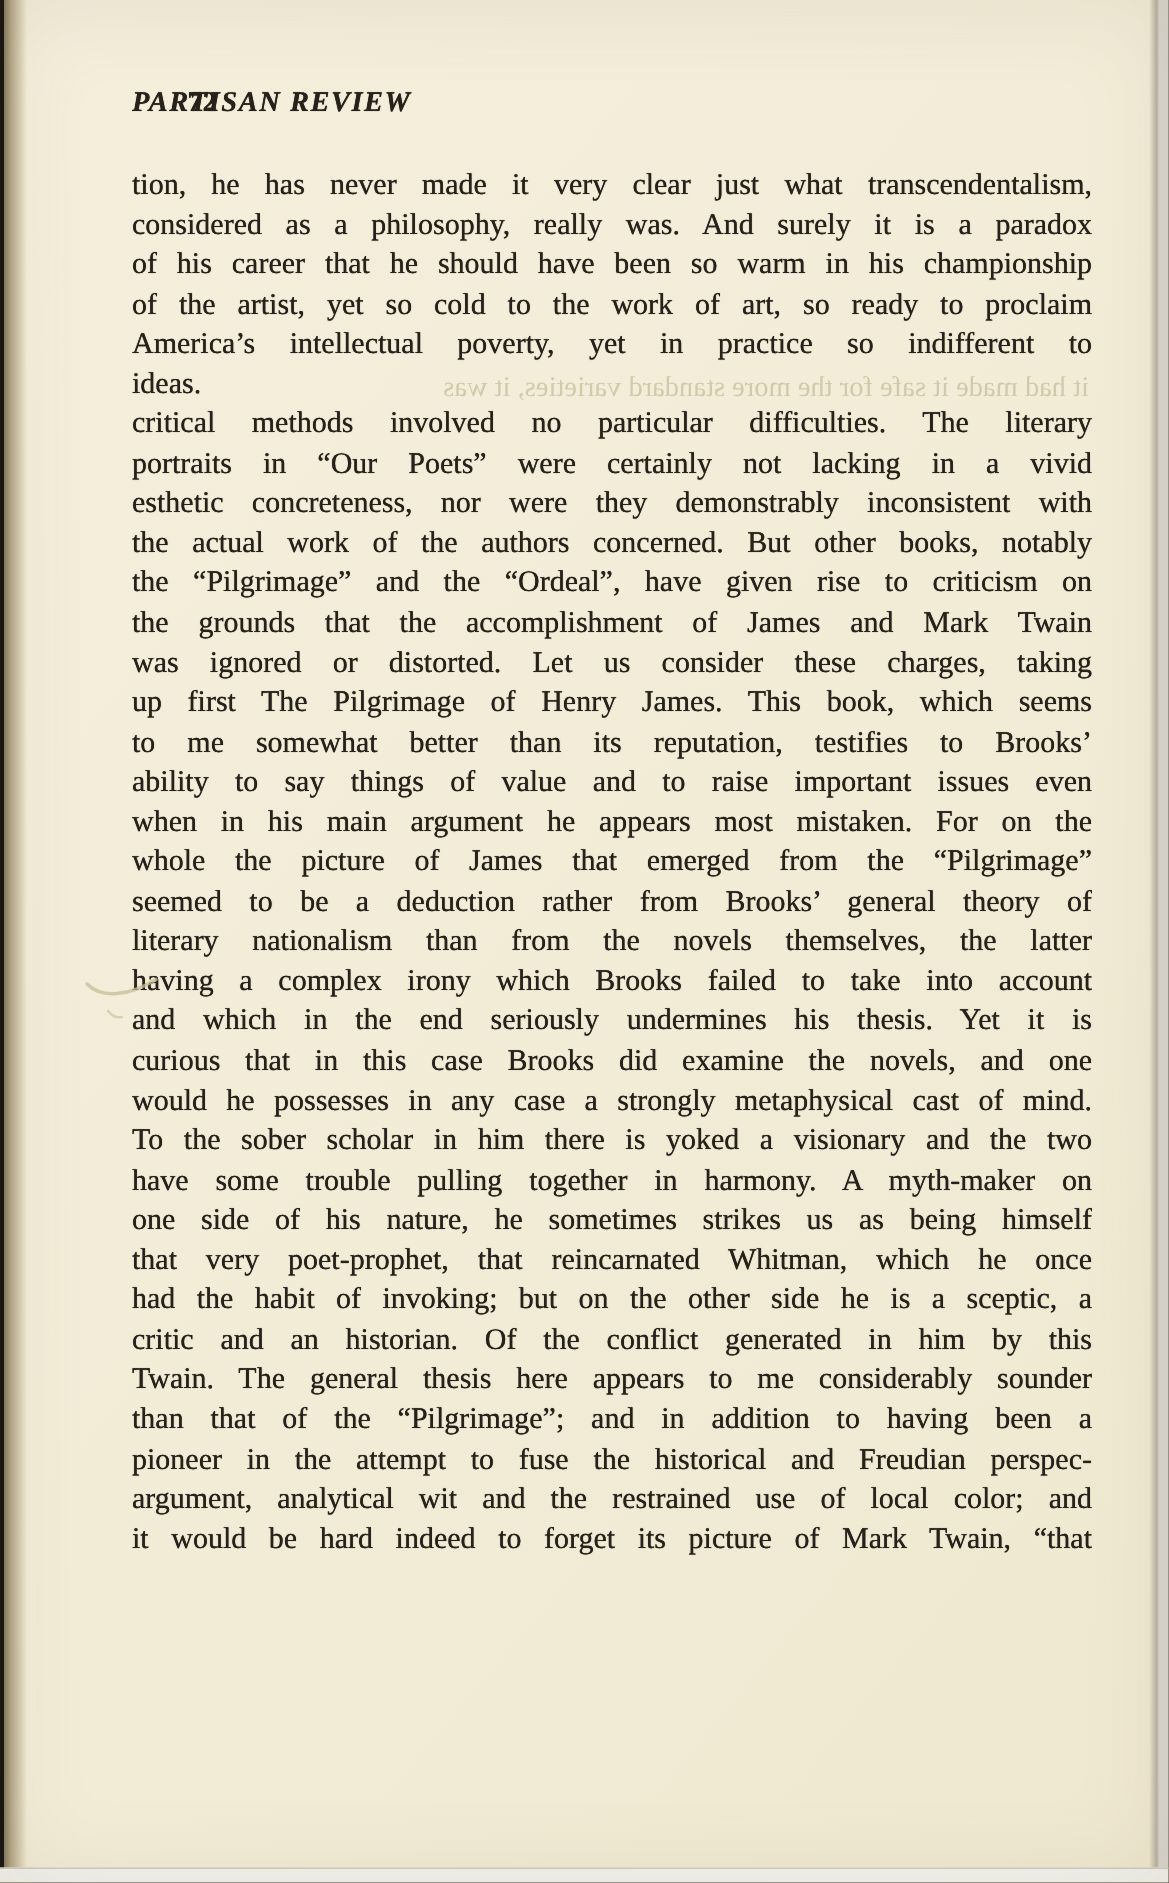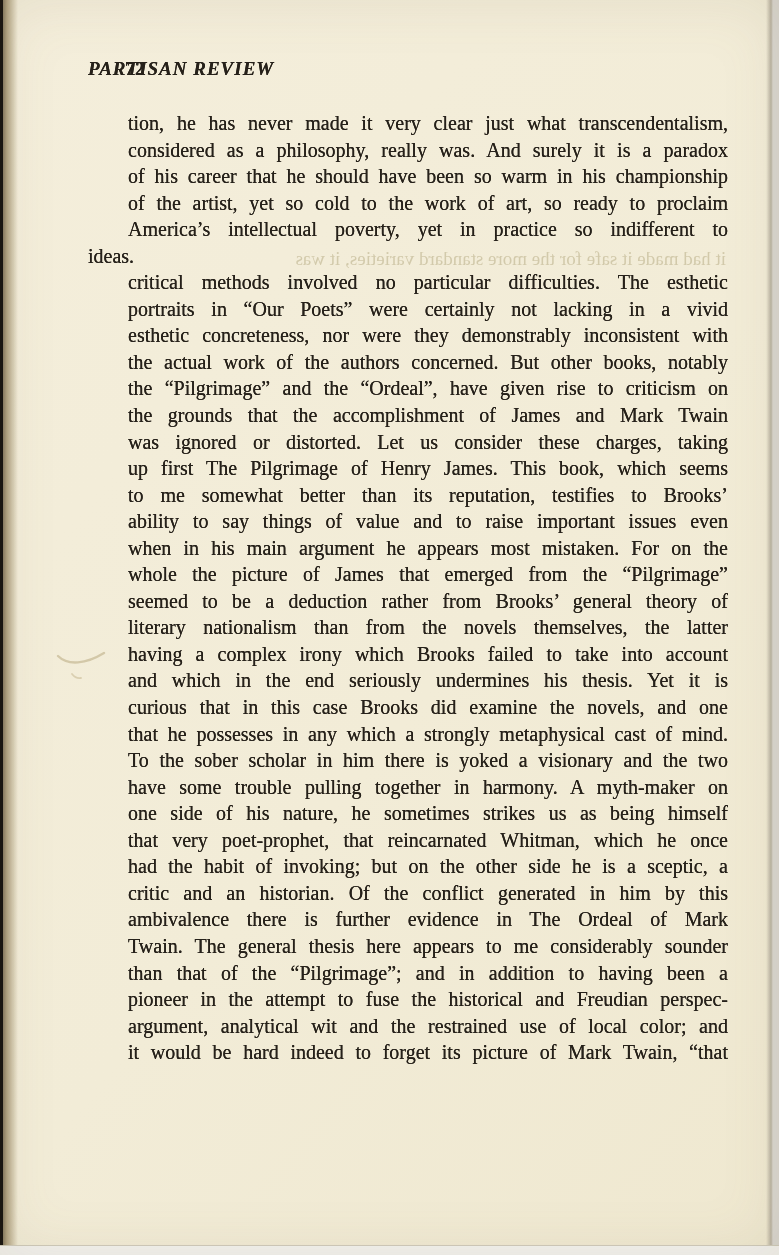--- a/index.html
+++ b/index.html
@@ -26,21 +26,21 @@
   .header{position:absolute;left:88px;top:56px;width:640px;height:26px;font-size:19px;line-height:26px;}
   .page-num{position:absolute;left:37px;top:0;font-weight:700;letter-spacing:.5px;
     text-shadow:0 0 .5px currentColor;}
   .running-head{display:block;text-align:left;font-weight:700;font-style:italic;
     letter-spacing:1px;text-shadow:0 0 .5px currentColor;}
 
   
   .text-block{position:absolute;left:88px;top:110px;width:640px;font-size:20px;}
   .line{height:26.55px;line-height:26.55px;overflow:hidden;text-align:left;
     text-shadow:0 0 .5px currentColor;}
-  .line.j{text-align:justify;text-align-last:justify;margin-left:40px;}
+  .line.j{text-align:justify;text-align-last:justify;}
   .line.indent{text-indent:30px;}
   .it{}
 
   
   .ghost{position:absolute;top:246px;left:166px;width:560px;height:26px;
     font-size:19px;line-height:26px;color:#b3a87f;opacity:.5;
     transform:scaleX(-1);pointer-events:none;white-space:nowrap;overflow:hidden;}
 
   
   .pencil{position:absolute;left:50px;top:628px;opacity:.75;pointer-events:none;}
@@ -60,45 +60,44 @@
 
   <div class="ghost">it had made it safe for the more standard varieties, it was</div>
 
   <div class="text-block">
       <div class="line j"><span>tion, he has never made it very clear just what transcendentalism,</span></div>
       <div class="line j"><span>considered as a philosophy, really was. And surely it is a paradox</span></div>
       <div class="line j"><span>of his career that he should have been so warm in his championship</span></div>
       <div class="line j"><span>of the artist, yet so cold to the work of art, so ready to proclaim</span></div>
       <div class="line j"><span>America’s intellectual poverty, yet in practice so indifferent to</span></div>
       <div class="line"><span>ideas.</span></div>
-      <div class="line j"><span>critical methods involved no particular difficulties. The esthetic</span></div>
+      <div class="line j"><span>critical methods involved no particular difficulties. The literary</span></div>
       <div class="line j"><span>portraits in “Our Poets” were certainly not lacking in a vivid</span></div>
       <div class="line j"><span>esthetic concreteness, nor were they demonstrably inconsistent with</span></div>
       <div class="line j"><span>the actual work of the authors concerned. But other books, notably</span></div>
       <div class="line j"><span>the “Pilgrimage” and the “Ordeal”, have given rise to criticism on</span></div>
       <div class="line j"><span>the grounds that the accomplishment of James and Mark Twain</span></div>
       <div class="line j"><span>was ignored or distorted. Let us consider these charges, taking</span></div>
       <div class="line j"><span>up first </span><span class="it">The Pilgrimage of Henry James</span><span>. This book, which seems</span></div>
       <div class="line j"><span>to me somewhat better than its reputation, testifies to Brooks’</span></div>
       <div class="line j"><span>ability to say things of value and to raise important issues even</span></div>
       <div class="line j"><span>when in his main argument he appears most mistaken. For on the</span></div>
       <div class="line j"><span>whole the picture of James that emerged from the “Pilgrimage”</span></div>
       <div class="line j"><span>seemed to be a deduction rather from Brooks’ general theory of</span></div>
       <div class="line j"><span>literary nationalism than from the novels themselves, the latter</span></div>
       <div class="line j"><span>having a complex irony which Brooks failed to take into account</span></div>
       <div class="line j"><span>and which in the end seriously undermines his thesis. Yet it is</span></div>
       <div class="line j"><span>curious that in this case Brooks </span><span class="it">did</span><span> examine the novels, and one</span></div>
-      <div class="line j"><span>that he possesses in any which a strongly metaphysical cast of mind.</span></div>
+      <div class="line j"><span>would he possesses in any case a strongly metaphysical cast of mind.</span></div>
       <div class="line j"><span>To the sober scholar in him there is yoked a visionary and the two</span></div>
       <div class="line j"><span>have some trouble pulling together in harmony. A myth-maker on</span></div>
       <div class="line j"><span>one side of his nature, he sometimes strikes us as being himself</span></div>
       <div class="line j"><span>that very poet-prophet, that reincarnated Whitman, which he once</span></div>
       <div class="line j"><span>had the habit of invoking; but on the other side he is a sceptic, a</span></div>
       <div class="line j"><span>critic and an historian. Of the conflict generated in him by this</span></div>
-      <div class="line j"><span>ambivalence there is further evidence in </span><span class="it">The Ordeal of Mark</span></div>
       <div class="line j"><span class="it">Twain</span><span>. The general thesis here appears to me considerably sounder</span></div>
       <div class="line j"><span>than that of the “Pilgrimage”; and in addition to having been a</span></div>
       <div class="line j"><span>pioneer in the attempt to fuse the historical and Freudian perspec-</span></div>
       <div class="line j"><span>argument, analytical wit and the restrained use of local color; and</span></div>
       <div class="line j"><span>it would be hard indeed to forget its picture of Mark Twain, “that</span></div>
     </div>
 
   <svg class="pencil" width="64" height="54" viewBox="0 0 64 54">
     <path d="M8,28 C18,38 36,36 54,25" fill="none" stroke="#c9bc98" stroke-width="2.4" stroke-linecap="round"></path>
     <path d="M22,46 q4,5 9,4" fill="none" stroke="#d2c6a4" stroke-width="1.8" stroke-linecap="round"></path>

